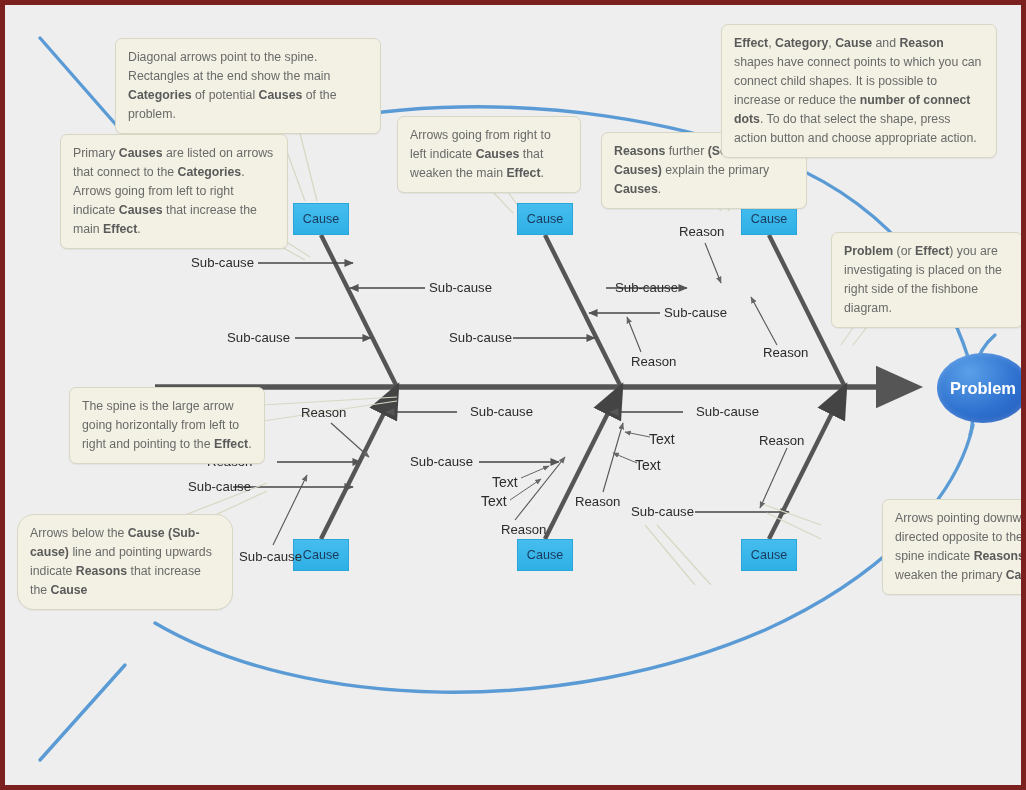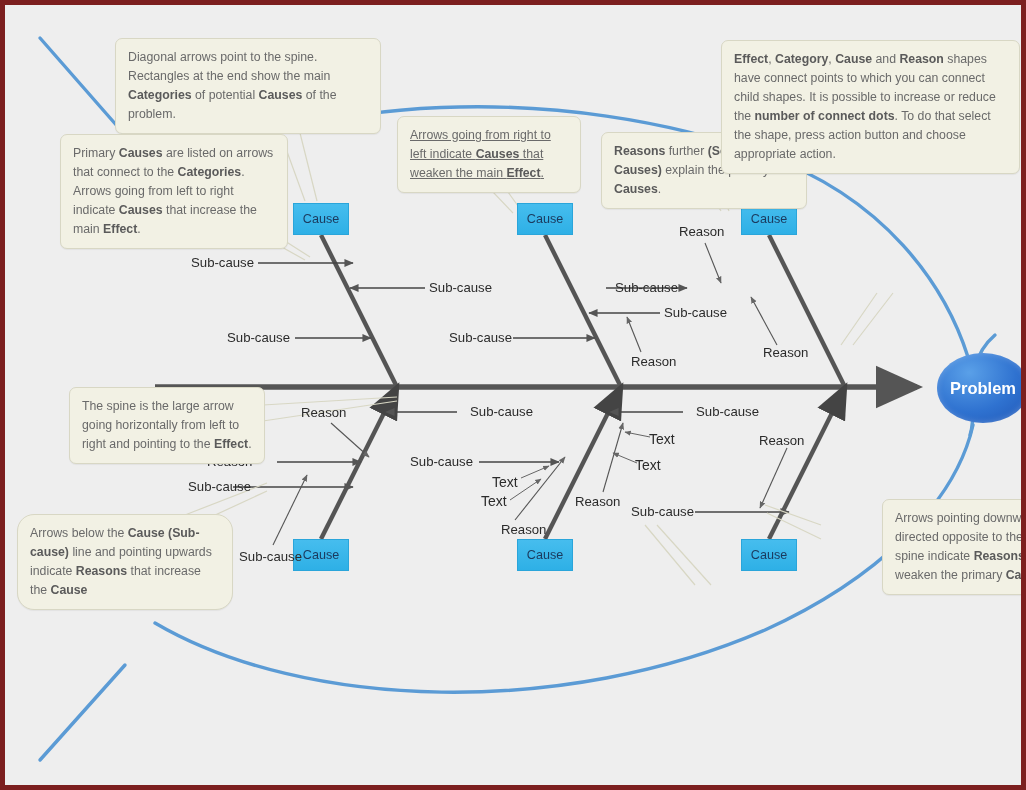--- a/index.html
+++ b/index.html
@@ -239,26 +239,27 @@
   <div class="lbl" style="left:496px; top:518px;">Reason</div>
   <div class="lbl" style="left:570px; top:490px;">Reason</div>
   <div class="lbl" style="left:626px; top:500px;">Sub-cause</div>
   <div class="lbl" style="left:234px; top:545px;">Sub-cause</div>
   <div class="lbl" style="left:754px; top:429px;">Reason</div>
 
   <div class="callout" style="left:110px; top:33px; width:266px;">Diagonal arrows point to the spine. Rectangles at the end show the main <b>Categories</b> of potential <b>Causes</b> of the problem.</div>
 
   <div class="callout" style="left:55px; top:129px; width:228px;">Primary <b>Causes</b> are listed on arrows that connect to the <b>Categories</b>. Arrows going from left to right indicate <b>Causes</b> that increase the main <b>Effect</b>.</div>
 
-  <div class="callout" style="left:392px; top:111px; width:184px;text-decoration:underline;">Arrows going from right to left indicate <b>Causes</b> that weaken the main <b>Effect</b>.</div>
+  <div class="callout" style="left:392px; top:111px; width:184px;">Arrows going from right to left indicate <b>Causes</b> that weaken the main <b>Effect</b>.</div>
 
   <div class="callout" style="left:596px; top:127px; width:206px;"><b>Reasons</b> further <b>(Secondary Causes)</b> explain the primary <b>Causes</b>.</div>
 
-  <div class="callout" style="left:716px; top:19px; width:299px;margin-top:16px;"><b>Effect</b>, <b>Category</b>, <b>Cause</b> and <b>Reason</b> shapes have connect points to which you can connect child shapes. It is possible to increase or reduce the <b>number of connect dots</b>. To do that select the shape, press action button and choose appropriate action.</div>
-
+  <div class="callout" style="left:716px; top:19px; width:276px;"><b>Effect</b>, <b>Category</b>, <b>Cause</b> and <b>Reason</b> shapes have connect points to which you can connect child shapes. It is possible to increase or reduce the <b>number of connect dots</b>. To do that select the shape, press action button and choose appropriate action.</div>
+
+  <div class="callout" style="left:826px; top:227px; width:192px;"><b>Problem</b> (or <b>Effect</b>) you are investigating is placed on the right side of the fishbone diagram.</div>
 
   <div class="callout" style="left:64px; top:382px; width:196px;padding-left:12px;">The spine is the large arrow going horizontally from left to right and pointing to the <b>Effect</b>.</div>
 
   <div class="callout" style="left:12px; top:509px; width:216px;border-radius:17px;">Arrows below the <b>Cause (Sub-cause)</b> line and pointing upwards indicate <b>Reasons</b> that increase the <b>Cause</b></div>
 
 
   <div class="callout" style="left:836px; top:494px; width:208px;margin-left:41px;">Arrows pointing downwards and directed opposite to the line of spine indicate <b>Reasons</b> that weaken the primary <b>Cause</b></div>
 
 </div>
 

